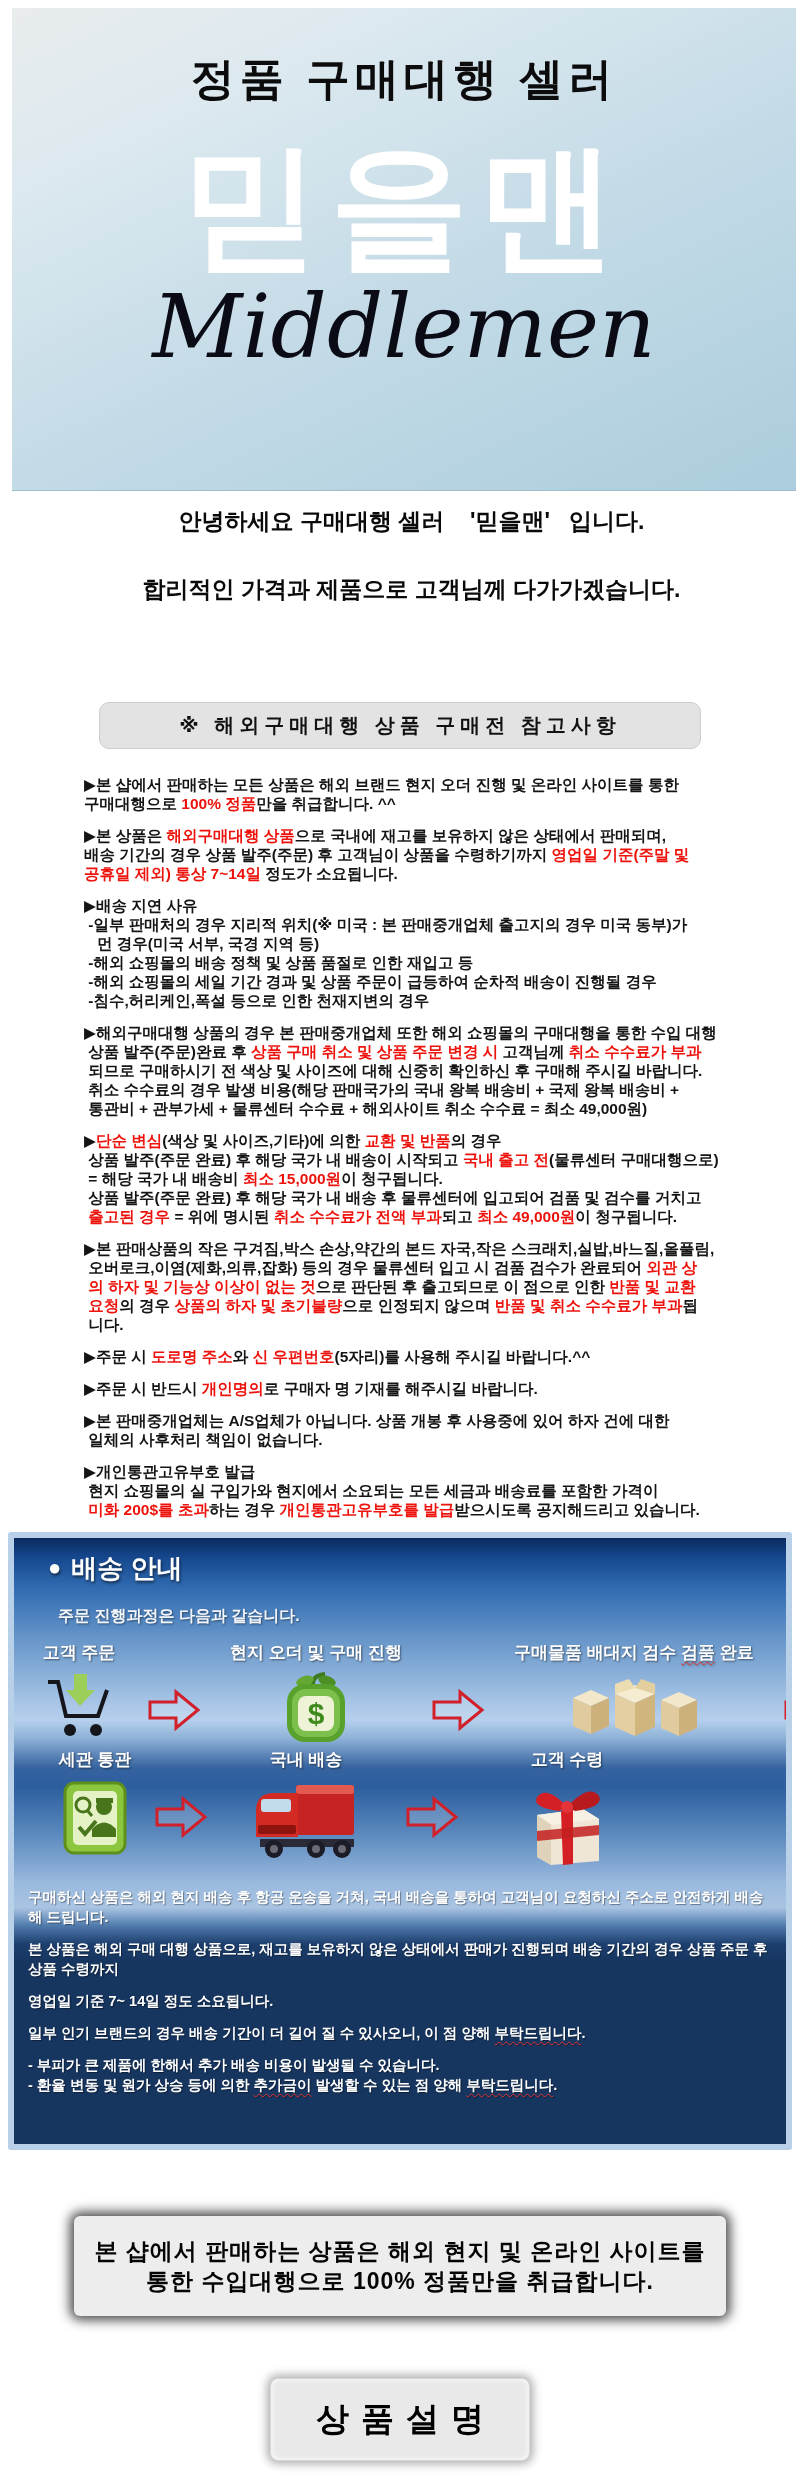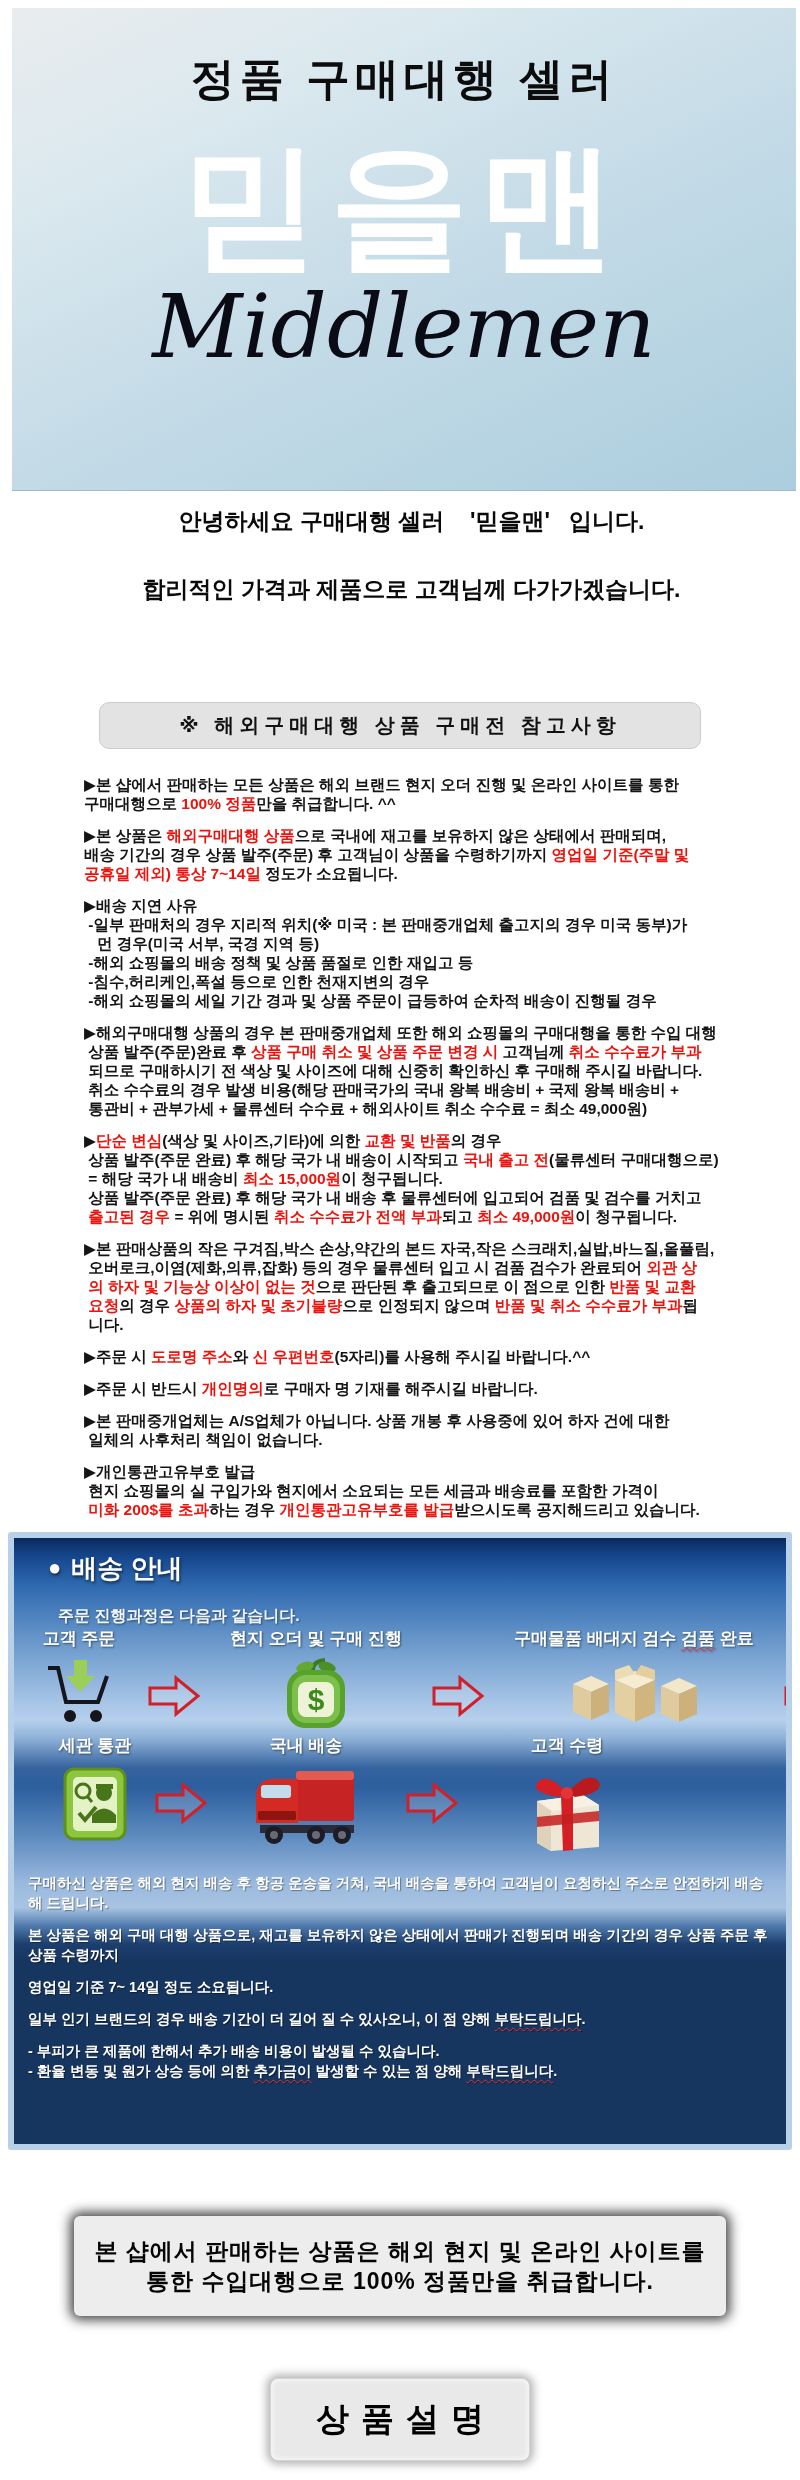--- a/index.html
+++ b/index.html
@@ -61,21 +61,21 @@
   .p-header{
     padding:13px 0 0 34px;font-size:26px;font-weight:900;color:#ffffff;
     text-shadow:1px 2px 3px rgba(0,0,0,.55);
   }
   .p-header .dot{font-size:22px;vertical-align:2px;margin-right:10px;}
   .p-sub{
     margin-top:20px;padding-left:44px;font-size:16px;font-weight:700;color:#f2f6fb;
     text-shadow:1px 1px 2px rgba(0,0,0,.45);
   }
   .flow{display:flex;align-items:flex-start;padding:0 26px;}
-  .flow1{gap:28px;}
+  .flow1{margin-top:14px;gap:28px;}
   .flow2{padding-right:114px;justify-content:space-between;}
   .step{display:flex;flex-direction:column;align-items:center;}
   .step .lbl{
     font-size:17px;font-weight:800;color:#ffffff;white-space:nowrap;
     text-shadow:1px 1px 2px rgba(0,0,0,.5);
   }
   .step .ico{margin-top:8px;}
   .arrow{margin-top:46px;}
   .notes{
     margin-top:16px;padding:0 14px 0 14px;color:#ffffff;font-size:14.5px;font-weight:700;
@@ -121,22 +121,22 @@
     <div class="para">
       <div class="line"><span>▶본 상품은 </span><span class="red">해외구매대행 상품</span><span>으로 국내에 재고를 보유하지 않은 상태에서 판매되며,</span></div>
       <div class="line"><span>배송 기간의 경우 상품 발주(주문) 후 고객님이 상품을 수령하기까지 </span><span class="red">영업일 기준(주말 및</span></div>
       <div class="line"><span class="red">공휴일 제외) 통상 7~14일</span><span> 정도가 소요됩니다.</span></div>
     </div>
     <div class="para">
       <div class="line"><span>▶배송 지연 사유</span></div>
       <div class="line"><span> -일부 판매처의 경우 지리적 위치(※ 미국 : 본 판매중개업체 출고지의 경우 미국 동부)가</span></div>
       <div class="line"><span>   먼 경우(미국 서부, 국경 지역 등)</span></div>
       <div class="line"><span> -해외 쇼핑몰의 배송 정책 및 상품 품절로 인한 재입고 등</span></div>
+      <div class="line"><span> -해외 쇼핑몰의 세일 기간 경과 및 상품 주문이 급등하여 순차적 배송이 진행될 경우</span></div>
       <div class="line"><span> -침수,허리케인,폭설 등으로 인한 천재지변의 경우</span></div>
-      <div class="line"><span> -해외 쇼핑몰의 세일 기간 경과 및 상품 주문이 급등하여 순차적 배송이 진행될 경우</span></div>
     </div>
     <div class="para">
       <div class="line"><span>▶해외구매대행 상품의 경우 본 판매중개업체 또한 해외 쇼핑몰의 구매대행을 통한 수입 대행</span></div>
       <div class="line"><span> 상품 발주(주문)완료 후 </span><span class="red">상품 구매 취소 및 상품 주문 변경 시</span><span> 고객님께 </span><span class="red">취소 수수료가 부과</span></div>
       <div class="line"><span> 되므로 구매하시기 전 색상 및 사이즈에 대해 신중히 확인하신 후 구매해 주시길 바랍니다.</span></div>
       <div class="line"><span> 취소 수수료의 경우 발생 비용(해당 판매국가의 국내 왕복 배송비 + 국제 왕복 배송비 +</span></div>
       <div class="line"><span> 통관비 + 관부가세 + 물류센터 수수료 + 해외사이트 취소 수수료 = 최소 49,000원)</span></div>
     </div>
     <div class="para">
       <div class="line"><span>▶</span><span class="red">단순 변심</span><span>(색상 및 사이즈,기타)에 의한 </span><span class="red">교환 및 반품</span><span>의 경우</span></div>

